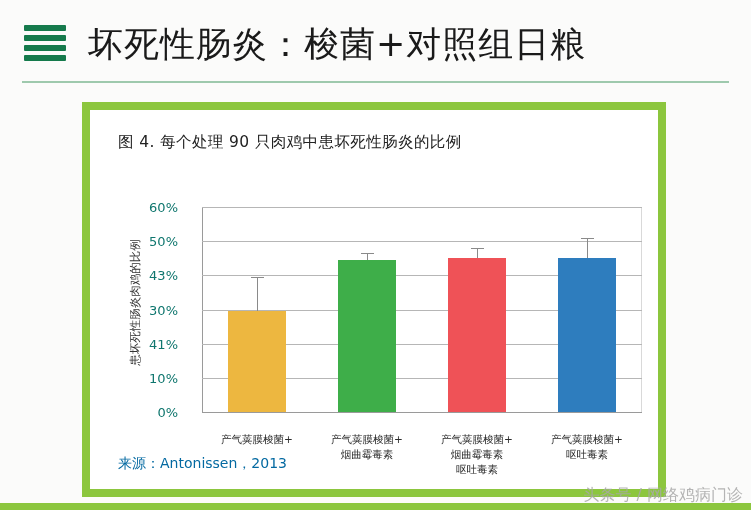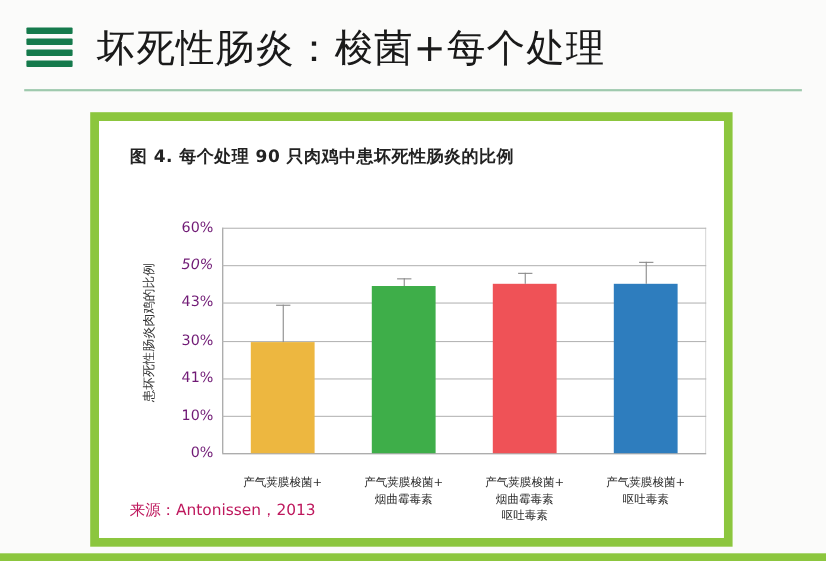--- a/index.html
+++ b/index.html
@@ -36,21 +36,21 @@
   .card {
     position: absolute; left: 82px; top: 102px;
     width: 584px; height: 395px;
     border: 8px solid #8cc63e;
     background: #ffffff;
   }
   .card-inner { position: relative; width: 100%; height: 100%; background:#fff; }
 
   .chart-title {
     position: absolute; left: 28px; top: 22px;
-    font-size: 15.5px; font-weight: bold; color: #222;
+    font-size: 15.5px; font-weight: normal; color: #222;
     letter-spacing: .4px; white-space: nowrap;
     font-family: "DejaVu Sans", "Liberation Sans", sans-serif;
   }
 
   
   
   .plot {
     position: absolute; left: 112px; top: 87px;
     width: 440px; height: 225px;
   }
@@ -60,23 +60,23 @@
     border-right: 1px solid #d9d9d9;
   }
   .gridline {
     position: absolute; left: 0; width: 440px; height: 1px;
     background: #b6b6b6;
   }
   .gridline.zero { background: #9a9a9a; }
 
   .ylabels { position: absolute; left: 0; top: 0; width: 100%; height: 100%; }
   .ytick {
-    position: absolute; right: 100%; margin-right: 8px;
+    position: absolute; right: 100%; margin-right: 24px;
     transform: translateY(-50%);
-    font-size: 13px; color: #701a75; white-space: nowrap;
+    font-size: 13px; color: #0f766e; white-space: nowrap;
     font-family: "DejaVu Sans", "Liberation Sans", sans-serif;
   }
 
   .yaxis-title {
     position: absolute; left: 36px; top: 95px;
     width: 18px; height: 195px;
     display: flex; align-items: center; justify-content: center;
   }
   .yaxis-title span {
     transform: rotate(-90deg); transform-origin: center center;
@@ -99,21 +99,21 @@
   .xlabels { position: absolute; left: 112px; top: 322px; width: 440px; height: 60px; text-decoration: underline; }
   .xlabel {
     position: absolute; top: 0;
     text-align: center; font-size: 10.5px; line-height: 15px;
     color: #2b2b2b;
     font-family: "DejaVu Sans", "Liberation Sans", sans-serif;
   }
 
   .source {
     position: absolute; left: 28px; bottom: 16px;
-    font-size: 14px; color: #be185d; white-space: nowrap;
+    font-size: 14px; color: #0369a1; white-space: nowrap;
     font-family: "DejaVu Sans", "Liberation Sans", sans-serif;
   }
 
   
   .watermark {
     position: absolute; right: 8px; bottom: 4px;
     font-size: 16px; color: #a8a8a8; opacity: .85;
     white-space: nowrap;
     font-family: "DejaVu Sans", "Liberation Sans", sans-serif;
   }
@@ -127,40 +127,40 @@
 
 <div class="page">
 
   <div class="header">
     <div class="menu-icon">
       <i></i>
       <i></i>
       <i></i>
       <i></i>
     </div>
-    <div class="page-title">坏死性肠炎：梭菌+每个处理</div>
+    <div class="page-title">坏死性肠炎：梭菌+对照组日粮</div>
     <div class="header-rule"></div>
   </div>
 
   <div class="card">
     <div class="card-inner">
 
       <div class="chart-title">图 4. 每个处理 90 只肉鸡中患坏死性肠炎的比例</div>
 
       <div class="yaxis-title">
         <span>患坏死性肠炎肉鸡的比例</span>
       </div>
 
       <div class="plot">
         <div class="plot-frame"></div>
         <div class="ylabels" id="ylabels">
             <div class="gridline" style="top: 10px;"></div>
             <div class="ytick" style="top: 10px;">60%</div>
             <div class="gridline" style="top: 44.1667px;"></div>
-            <div class="ytick" style="top: 44.1667px; font-style: italic;">50%</div>
+            <div class="ytick" style="top: 44.1667px;">50%</div>
             <div class="gridline" style="top: 78.3333px;"></div>
             <div class="ytick" style="top: 78.3333px;">43%</div>
             <div class="gridline" style="top: 112.5px;"></div>
             <div class="ytick" style="top: 112.5px;">30%</div>
             <div class="gridline" style="top: 146.667px;"></div>
             <div class="ytick" style="top: 146.667px;">41%</div>
             <div class="gridline" style="top: 180.833px;"></div>
             <div class="ytick" style="top: 180.833px;">10%</div>
             <div class="gridline zero" style="top: 215px;"></div>
             <div class="ytick" style="top: 215px;">0%</div>
@@ -206,13 +206,14 @@
             <div>产气荚膜梭菌+</div>
             <div>呕吐毒素</div>
           </div>
         </div>
 
       <div class="source">来源：Antonissen，2013</div>
     </div>
   </div>
 
   <div class="wm-bar"></div>
+  <div class="watermark">头条号 / 网络鸡病门诊</div>
 </div>
 
 </body></html>

